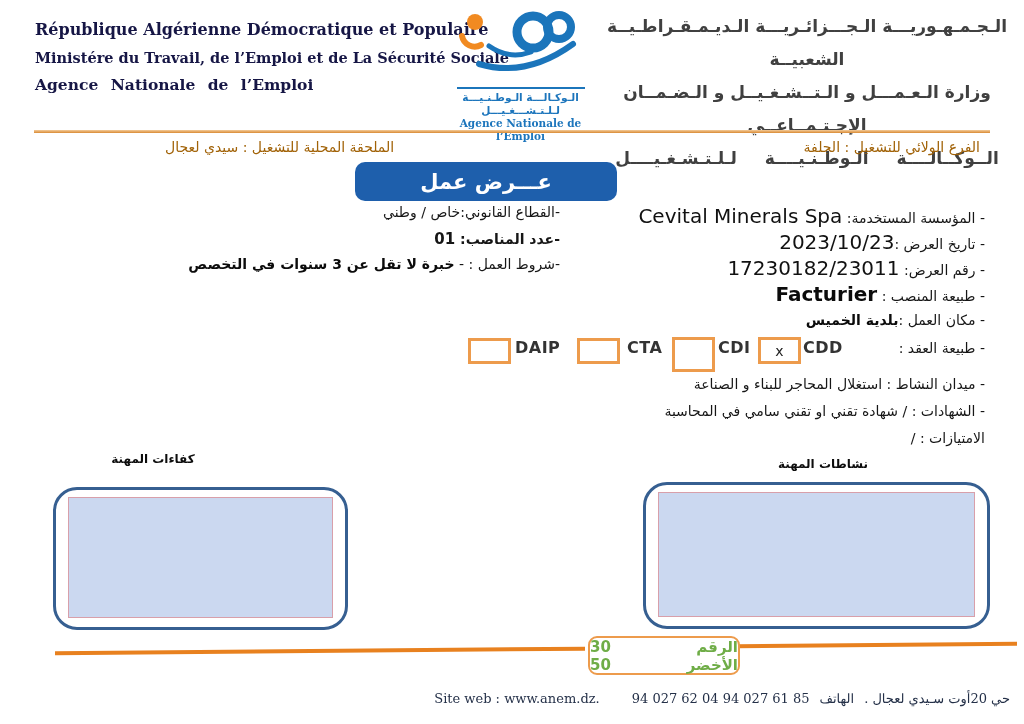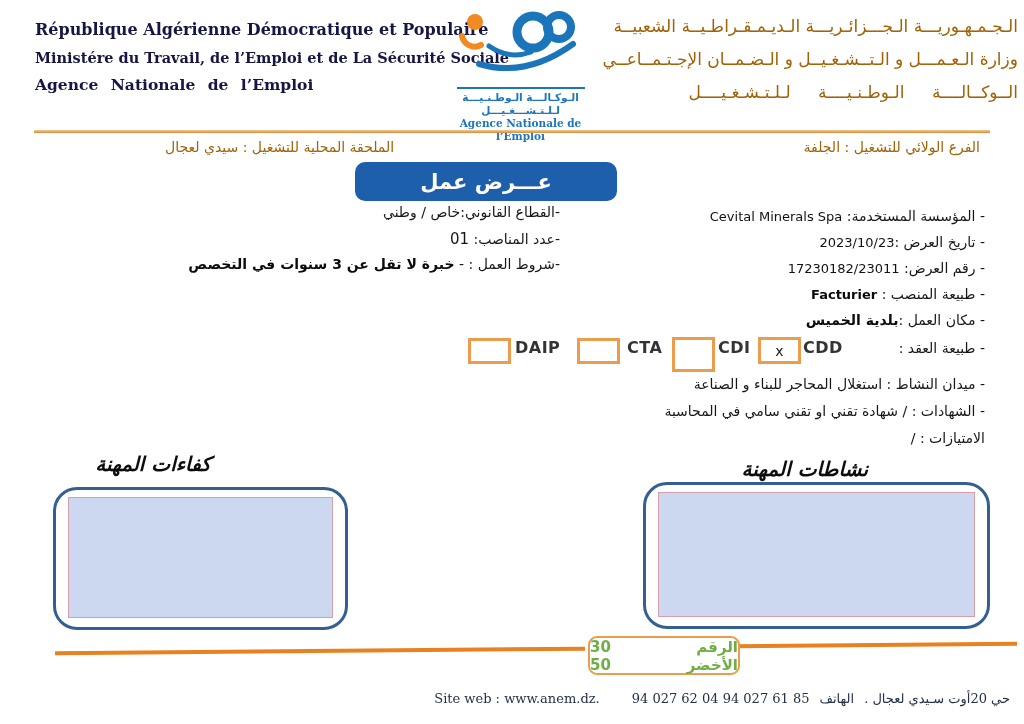--- a/index.html
+++ b/index.html
@@ -12,61 +12,61 @@
   .hdr-fr .l1{font-size:16px;line-height:28px;white-space:nowrap;}
   .hdr-fr .l2{font-size:14.5px;line-height:27px;white-space:nowrap;}
   .hdr-fr .l3{font-size:15.5px;line-height:28px;word-spacing:7px;white-space:nowrap;}
 
   .logo-wrap{position:absolute;left:438px;top:2px;width:165px;text-align:center;}
   .logo-rule{width:128px;height:2px;background:#1B75BB;margin:1px auto 2px auto;}
   .logo-cap-ar{font-size:10.5px;font-weight:bold;color:#1C75BC;line-height:13px;}
   .logo-cap-fr{font-size:10.5px;font-weight:bold;color:#1C75BC;line-height:13px;
                font-family:"DejaVu Serif","Liberation Serif",serif;}
 
-  .hdr-ar{position:absolute;left:596px;top:10px;width:422px;direction:rtl;
-          color:#a16207;font-weight:normal;font-size:17px;line-height:33px;}
+  .hdr-ar{position:absolute;left:596px;top:10px;width:422px;text-align:center;direction:rtl;
+          color:#404040;font-weight:bold;font-size:17px;line-height:33px;}
   .hdr-ar .a3{word-spacing:22px;}
 
   .hdr-divider{position:absolute;left:34px;top:130px;width:956px;height:3px;
                background:linear-gradient(#f3cb9b,#d98a33);}
 
   
   .office{position:absolute;direction:rtl;font-size:14px;color:#a16207;white-space:nowrap;}
   .office.right{right:44px;top:139px;}
   .office.left{left:165px;top:139px;}
 
   
   .banner{position:absolute;left:355px;top:162px;width:262px;height:39px;background:#1E5FAC;
           border-radius:10px;display:flex;align-items:center;justify-content:center;
           color:#fff;font-weight:bold;font-size:21px;direction:rtl;}
 
   
   .form-right{position:absolute;right:39px;top:203px;width:600px;direction:rtl;
               text-align:right;font-size:14px;color:#161616;}
   .fline{height:26px;line-height:26px;white-space:nowrap;}
-  .fline .latin{direction:ltr;unicode-bidi:embed;font-size:13px;color:#111;}
+  .fline .latin{direction:ltr;unicode-bidi:embed;font-size:20px;color:#111;}
   .fline .bv{font-weight:bold;color:#0b0b0b;}
   .tail{height:27px;line-height:27px;white-space:nowrap;}
 
   .left-line{position:absolute;right:464px;direction:rtl;font-size:14px;white-space:nowrap;color:#161616;}
 
   
   .contract-row{position:relative;height:38px;direction:ltr;text-align:left;}
   .cbox{position:absolute;width:37px;height:20px;border:3px solid #ED9B4C;background:#fff;
         display:flex;align-items:center;justify-content:center;
         font-size:14px;color:#222;font-weight:normal;}
   .copt{position:absolute;top:5px;font-size:16px;font-weight:bold;color:#333;letter-spacing:.5px;}
   .cb-daip{left:83px;top:5px;}   .cl-daip{left:130px;}
   .cb-cta {left:192px;top:5px;}  .cl-cta {left:242px;}
   .cb-cdi {left:287px;top:4px;height:29px;} .cl-cdi {left:333px;}
   .cb-cdd {left:373px;top:4px;height:21px;} .cl-cdd {left:418px;}
   .contract-label{position:absolute;right:0;top:7px;direction:rtl;font-size:14px;color:#161616;}
 
   
-  .panel-label{position:absolute;font-weight:bold;font-size:20px;direction:rtl;color:#0d0d0d;white-space:nowrap;font-style:italic;}
+  .panel-label{position:absolute;font-weight:bold;font-size:12px;direction:rtl;color:#0d0d0d;white-space:nowrap;}
   .panel-label.left{left:88px;top:452px;width:130px;text-align:center;}
   .panel-label.right{left:748px;top:457px;width:120px;text-align:right;}
   .panel{position:absolute;border:3px solid #365F91;border-radius:24px;background:#fff;}
   .panel.left{left:53px;top:487px;width:289px;height:137px;}
   .panel.right{left:643px;top:482px;width:341px;height:141px;}
   .panel-inner{position:absolute;left:12px;right:12px;top:7px;bottom:9px;
                background:#CBD8F0;border:1px solid #D89FAA;}
 
   
   .oline{position:absolute;height:4px;background:#E8811F;transform:rotate(-0.5deg);}
@@ -162,21 +162,21 @@
     <div class="tail">
       <span>- الشهادات : /</span>
       <span>شهادة  تقني او تقني سامي في المحاسبة</span>
     </div>
     <div class="tail">الامتيازات : /</div>
   </div>
 
   <div class="left-line" style="top:204px;">
     <span>-القطاع القانوني:</span><span>خاص / وطني</span>
   </div>
-  <div class="left-line" style="top:230px;">
+  <div class="left-line" style="top:230px;font-weight:bold;">
     <span>-عدد المناصب:</span>
     <span class="latin" style="direction:ltr;unicode-bidi:embed;font-size:15px;">01</span>
   </div>
   <div class="left-line" style="top:256px;">
     <span>-شروط العمل : -</span>
     <span style="font-weight:bold;color:#0b0b0b;">خبرة  لا تقل عن 3 سنوات في التخصص</span>
   </div>
 
   <div class="panel-label left">كفاءات المهنة</div>
   <div class="panel-label right">نشاطات المهنة</div>

